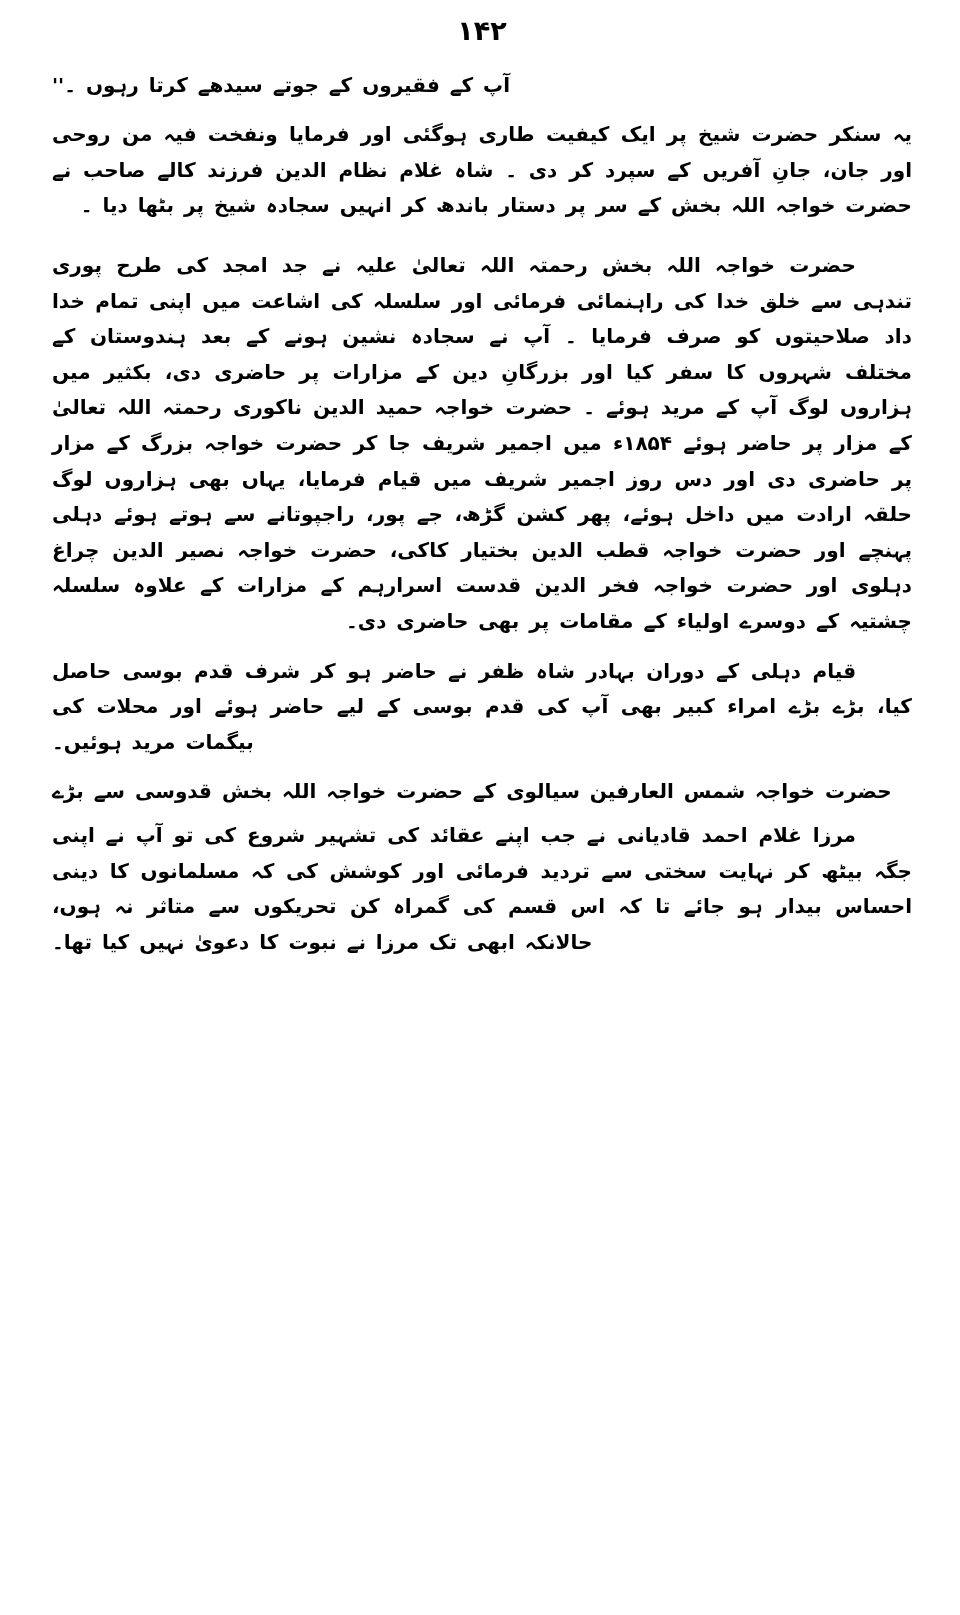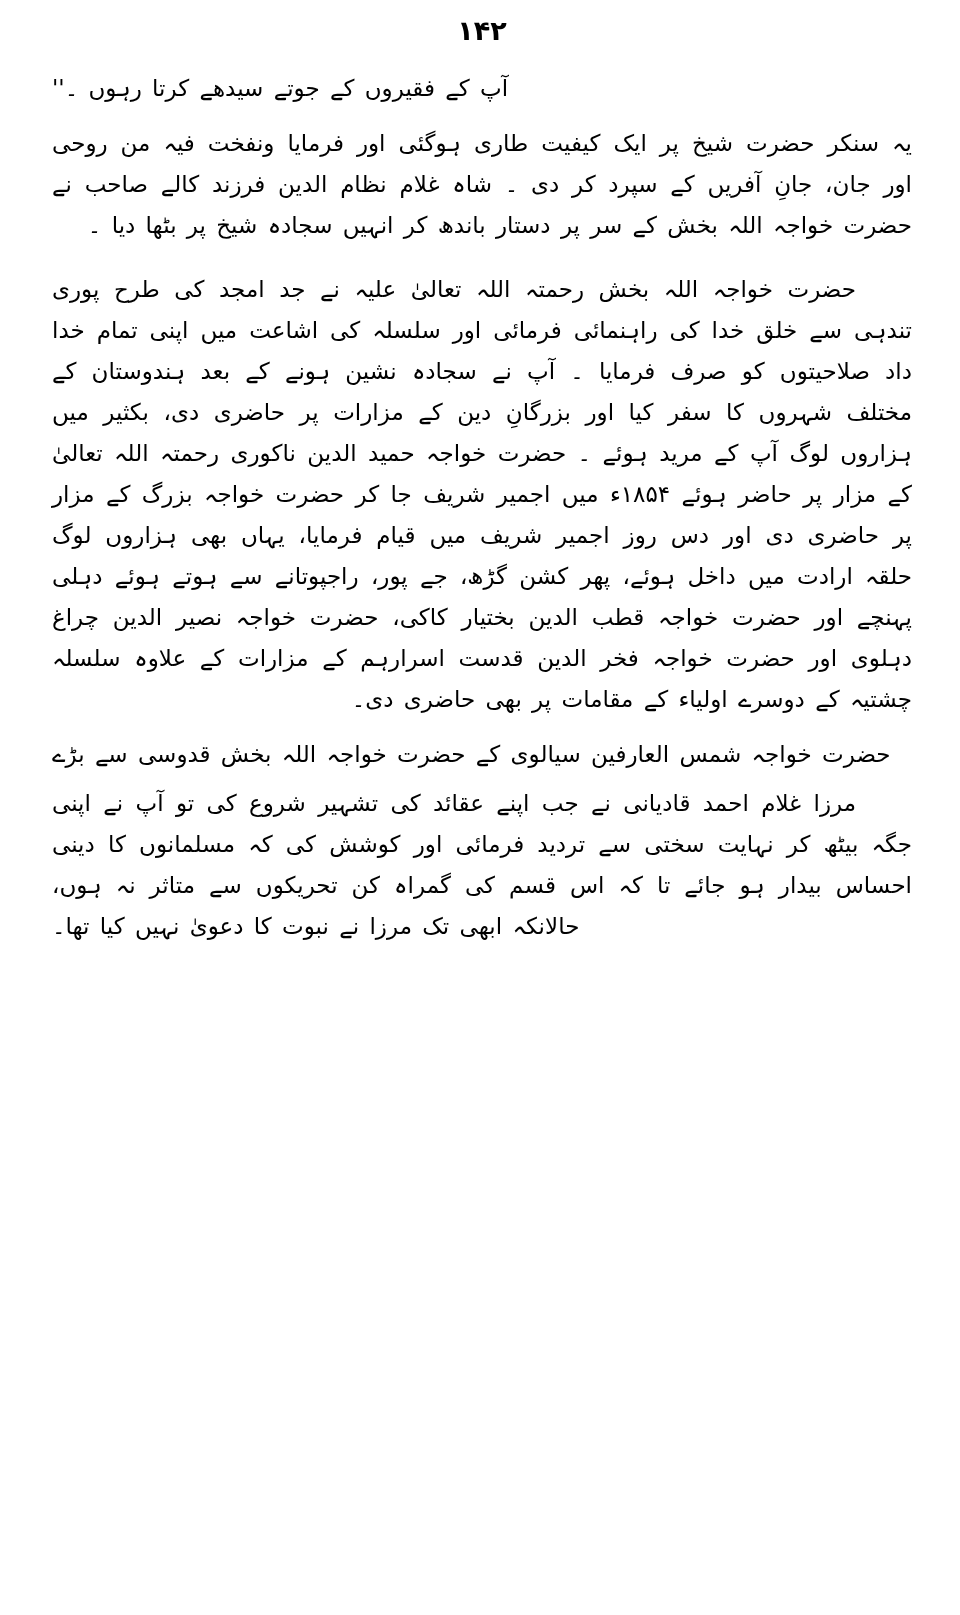--- a/index.html
+++ b/index.html
@@ -31,27 +31,28 @@
     margin: 6px 0 22px 0;
     direction: rtl;
   }
   .body-text {
     direction: rtl;
     text-align: justify;
     text-align-last: justify;
   }
   p.para {
     margin: 0 0 14px 0;
-    font-size: 23px;
+    font-size: 20px;
     line-height: 1.78;
     letter-spacing: 0.2px;
     word-spacing: 3px;
     text-align: justify;
     text-align-last: justify;
     direction: rtl;
+    font-weight: bold;
   }
   p.para.indent {
     text-indent: 56px;
   }
   p.para.last-right {
     text-align-last: right;
   }
   p.para.last-left {
     text-align-last: left;
   }
@@ -79,19 +80,20 @@
   <div class="body-text">
 
     <p class="para last-left first-line-block">آپ کے فقیروں کے جوتے سیدھے کرتا رہوں ۔''</p>
 
     <p class="para last-right">یہ سنکر حضرت شیخ پر ایک کیفیت طاری ہوگئی اور فرمایا ونفخت فیہ من روحی اور جان، جانِ آفریں کے سپرد کر دی ۔ شاہ غلام نظام الدین فرزند کالے صاحب نے حضرت خواجہ اللہ بخش کے سر پر دستار باندھ کر انہیں سجادہ شیخ پر بٹھا دیا ۔</p>
 
     <div class="block-gap"></div>
 
     <p class="para indent last-right">حضرت خواجہ اللہ بخش رحمتہ اللہ تعالیٰ علیہ نے جد امجد کی طرح پوری تندہی سے خلق خدا کی راہنمائی فرمائی اور سلسلہ کی اشاعت میں اپنی تمام خدا داد صلاحیتوں کو صرف فرمایا ۔ آپ نے سجادہ نشین ہونے کے بعد ہندوستان کے مختلف شہروں کا سفر کیا اور بزرگانِ دین کے مزارات پر حاضری دی، بکثیر میں ہزاروں لوگ آپ کے مرید ہوئے ۔ حضرت خواجہ حمید الدین ناکوری رحمتہ اللہ تعالیٰ کے مزار پر حاضر ہوئے ۱۸۵۴ء میں اجمیر شریف جا کر حضرت خواجہ بزرگ کے مزار پر حاضری دی اور دس روز اجمیر شریف میں قیام فرمایا، یہاں بھی ہزاروں لوگ حلقہ ارادت میں داخل ہوئے، پھر کشن گڑھ، جے پور، راجپوتانے سے ہوتے ہوئے دہلی پہنچے اور حضرت خواجہ قطب الدین بختیار کاکی، حضرت خواجہ نصیر الدین چراغ دہلوی اور حضرت خواجہ فخر الدین قدست اسرارہم کے مزارات کے علاوہ سلسلہ چشتیہ کے دوسرے اولیاء کے مقامات پر بھی حاضری دی۔</p>
 
+    <p class="para indent last-left">قیام دہلی کے دوران بہادر شاہ ظفر نے حاضر ہو کر شرف قدم بوسی حاصل کیا، بڑے بڑے امراء کبیر بھی آپ کی قدم بوسی کے لیے حاضر ہوئے اور محلات کی بیگمات مرید ہوئیں۔</p>
 
     <p class="para tight last-left">حضرت خواجہ شمس العارفین سیالوی کے حضرت خواجہ اللہ بخش قدوسی سے بڑے</p>
 
     <p class="para indent last-left">مرزا غلام احمد قادیانی نے جب اپنے عقائد کی تشہیر شروع کی تو آپ نے اپنی جگہ بیٹھ کر نہایت سختی سے تردید فرمائی اور کوشش کی کہ مسلمانوں کا دینی احساس بیدار ہو جائے تا کہ اس قسم کی گمراہ کن تحریکوں سے متاثر نہ ہوں، حالانکہ ابھی تک مرزا نے نبوت کا دعویٰ نہیں کیا تھا۔</p>
 
   </div>
 </div>
 
 </body></html>

